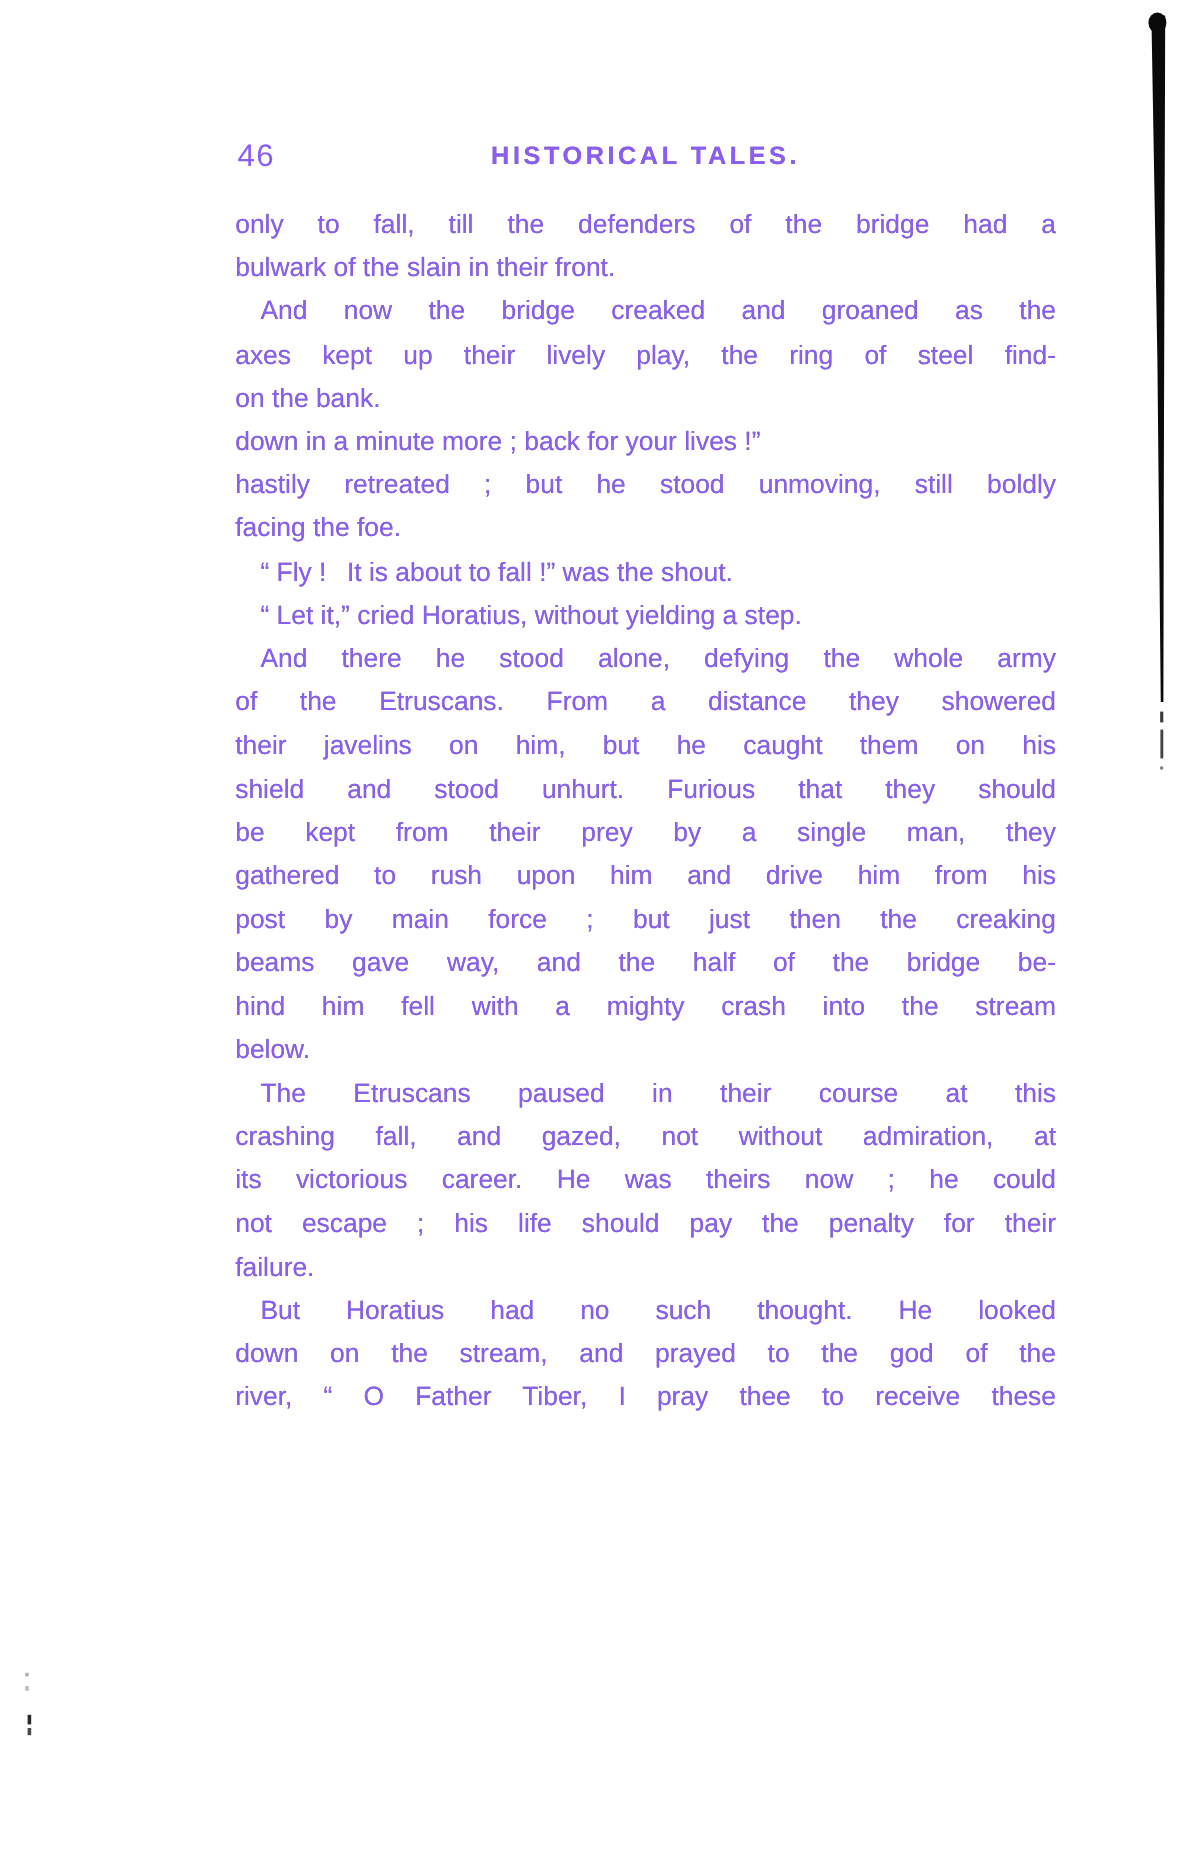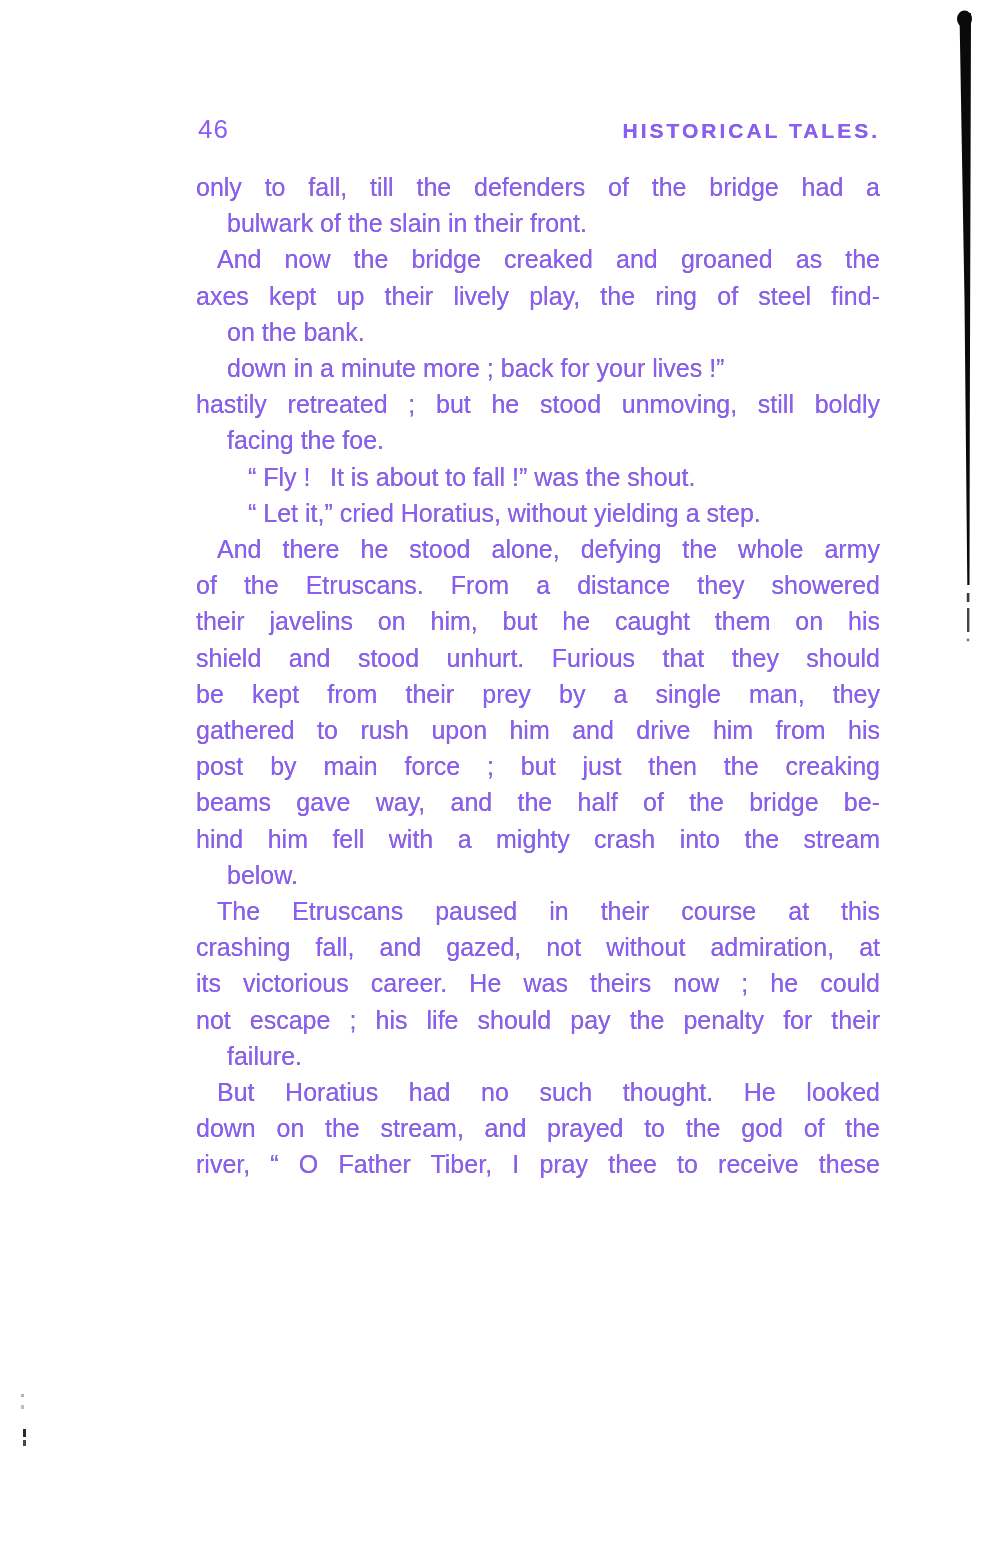--- a/index.html
+++ b/index.html
@@ -16,39 +16,39 @@
     position:absolute;
     left:196px;top:114px;width:684px;height:32px;
   }
   .pagenum{
     position:absolute;left:2px;top:0;
     font-size:26px;line-height:30px;
     letter-spacing:1px;
   }
   .head-title{
     position:absolute;left:0;right:0;top:4px;
-    text-align:right;
+    text-align:center;
     font-size:21px;line-height:26px;
     letter-spacing:3px;
     font-weight:bold;
     text-shadow:0 0 .5px rgba(0,0,0,.55);
   }
   .text-block{
     position:absolute;
     left:196px;top:169px;width:684px;
-    font-size:25px;
+    font-size:22px;
     line-height:36.2px;
     text-shadow:0 0 .4px rgba(0,0,0,.5);
   }
   .line{
     text-align:justify;
     text-align-last:justify;
     text-justify:inter-word;
   }
-  .line.par-end{text-align-last:left;margin-left:31px;}
+  .line.par-end{text-align-last:left;}
   .line.indent{text-indent:21px;}
   
   .streak{
     position:absolute;left:945px;top:0;width:40px;height:660px;
     pointer-events:none;
   }
   .speck{position:absolute;pointer-events:none;}
   .speck.s1{left:21px;top:1394px;width:3px;height:3px;background:#b3b3b3;}
   .speck.s2{left:21px;top:1405px;width:3px;height:4px;background:#bdbdbd;}
   .speck.s3{left:23px;top:1429px;width:3px;height:8px;background:#2a2a2a;}

